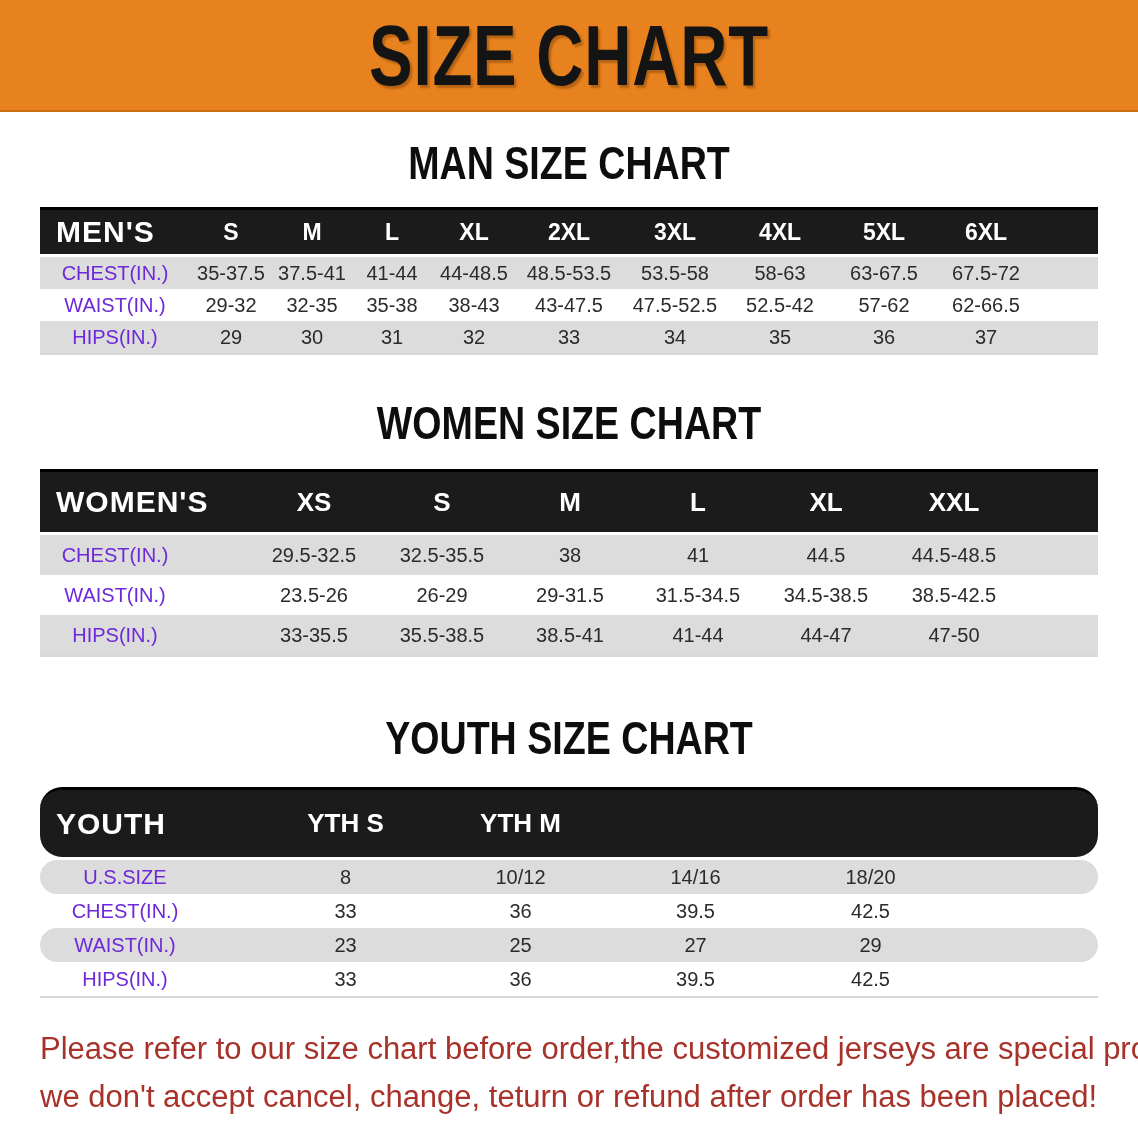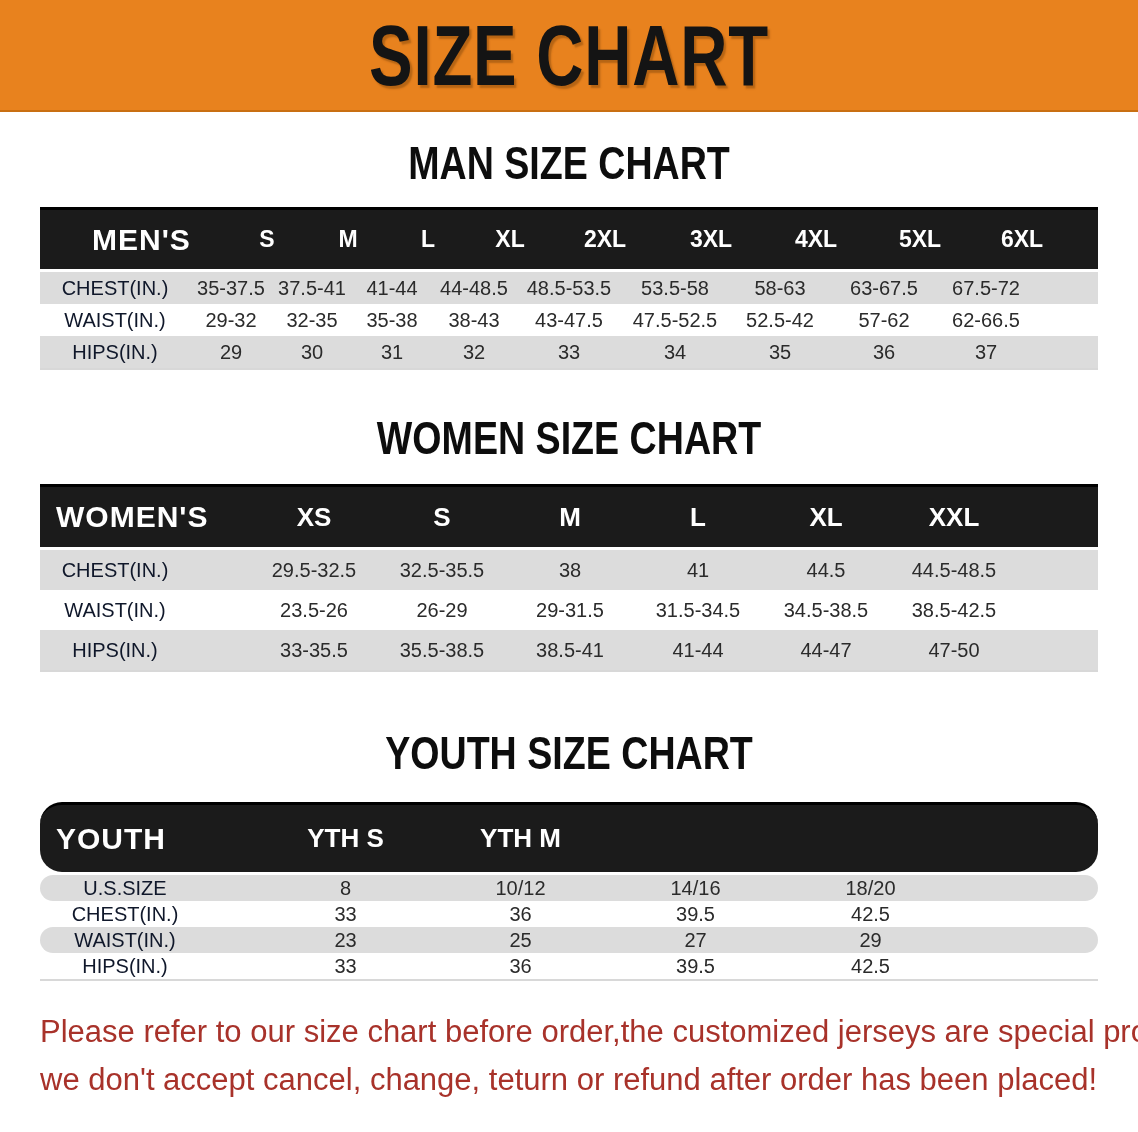--- a/index.html
+++ b/index.html
@@ -35,39 +35,39 @@
   .title-youth{margin-top:57px;}
   
   .size-table{margin:0 40px;width:1058px;border-bottom:2px solid #d8d8d8;}
   .t-man{margin-top:21px;}
   .t-women{margin-top:23px;}
   .t-youth{margin-top:26px;}
   .thead{
     background:var(--bar-bg);color:#fff;display:grid;align-items:center;
     border-top:3px solid #000;
   }
-  .t-man .thead{height:62px;padding-left:36px;}
+  .t-man .thead{height:47px;}
   .t-women .thead{height:63px;}
   .t-youth .thead{height:70px;}
   .header-label{
     font-weight:bold;font-size:30px;letter-spacing:1px;
     padding-left:16px;text-align:left;white-space:nowrap;
   }
   .span2{grid-column:1 / 3;}
   .col-h{text-align:center;font-weight:bold;white-space:nowrap;}
   .t-man .col-h{font-size:23px;}
   .t-women .col-h{font-size:26px;}
   .t-youth .col-h{font-size:26px;}
   .row{display:grid;align-items:center;}
   .t-man .row{height:32px;}
   .t-women .row{height:40px;}
-  .t-youth .row{height:26px;}
+  .t-youth .row{height:34px;}
   .row.first{margin-top:3px;}
   .row.gray{background:var(--stripe);}
-  .row-label{text-align:center;font-size:20px;color:#0f172a;white-space:nowrap;}
+  .row-label{text-align:center;font-size:20px;color:#6d28d9;white-space:nowrap;}
   .cell{text-align:center;font-size:20px;color:#2b2b2b;white-space:nowrap;}
   .grid-men{grid-template-columns:150px 82px 80px 80px 84px 106px 106px 104px 104px 100px 1fr;}
   .grid-women{grid-template-columns:150px 60px repeat(6,128px) 1fr;}
   .grid-youth{grid-template-columns:170px 48px repeat(4,175px) 1fr;border-radius:22px;}
   .spacer{height:1px;}
   
   .note{margin:27px 0 0 40px;color:var(--note);font-size:31px;line-height:1.55;}
   .note-line{white-space:nowrap;}
 </style>
 </head>

